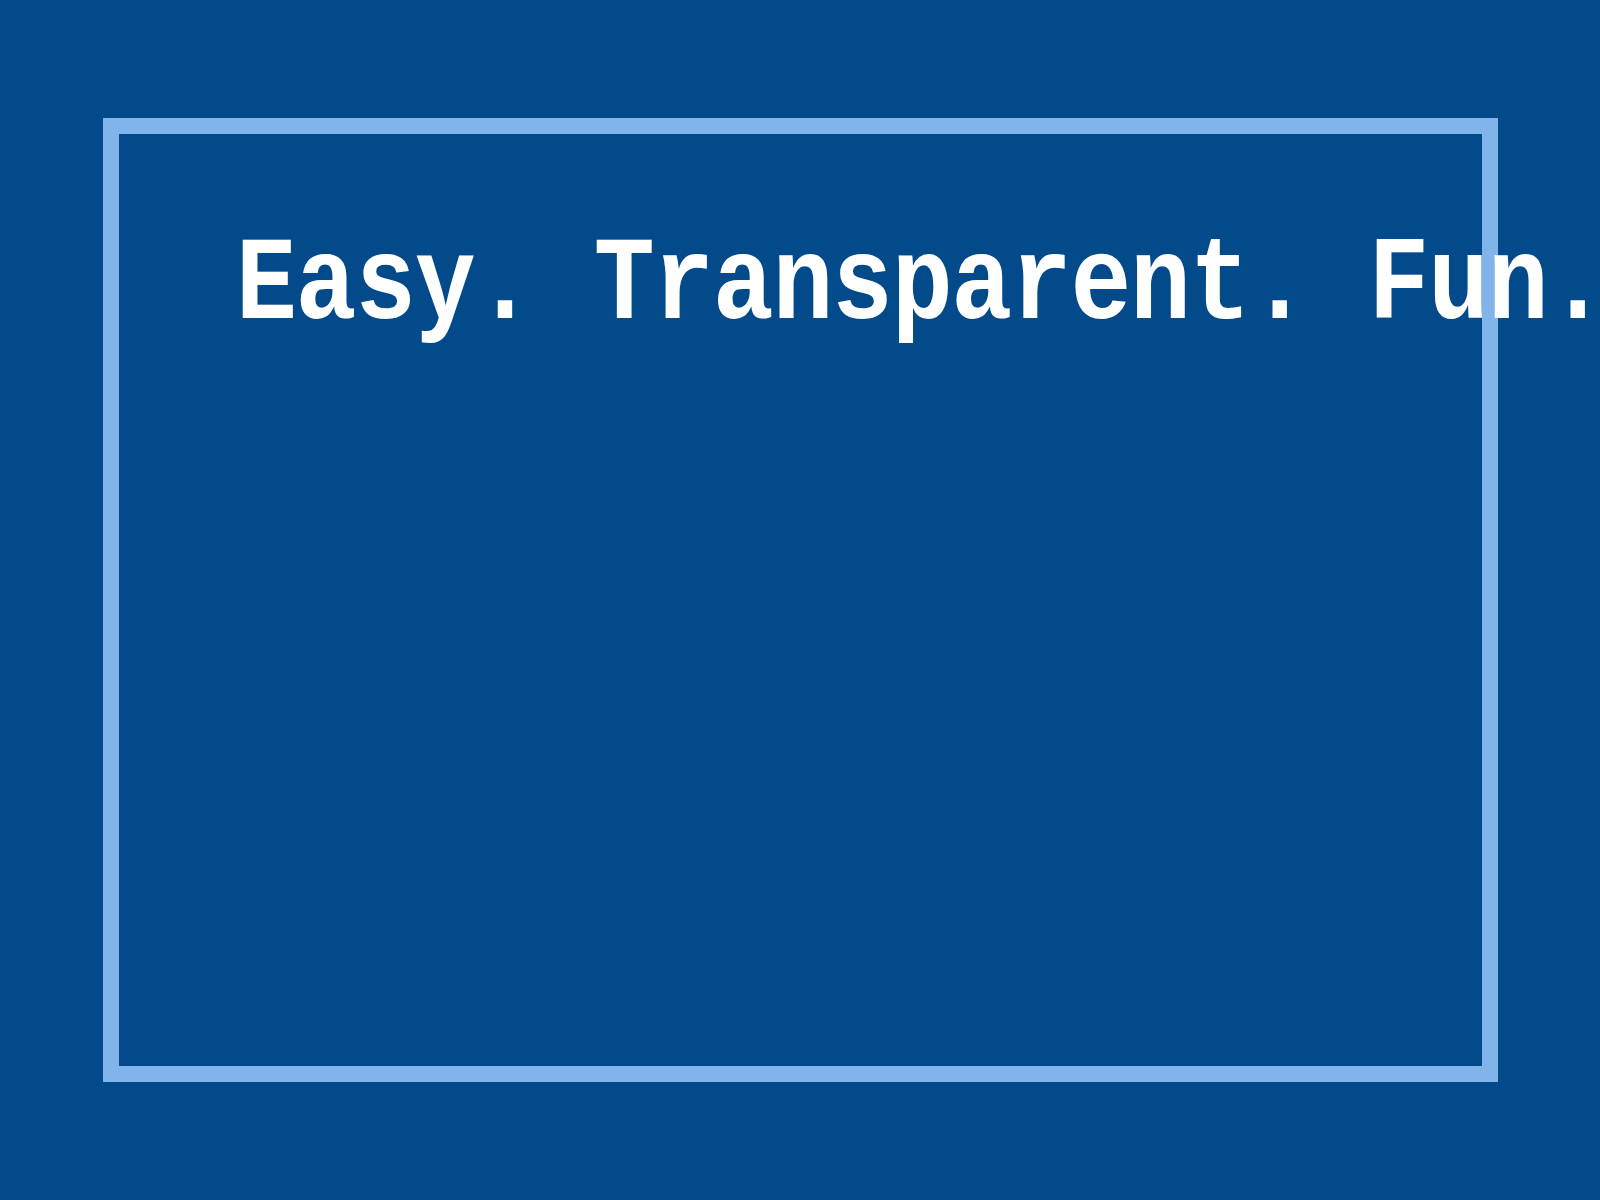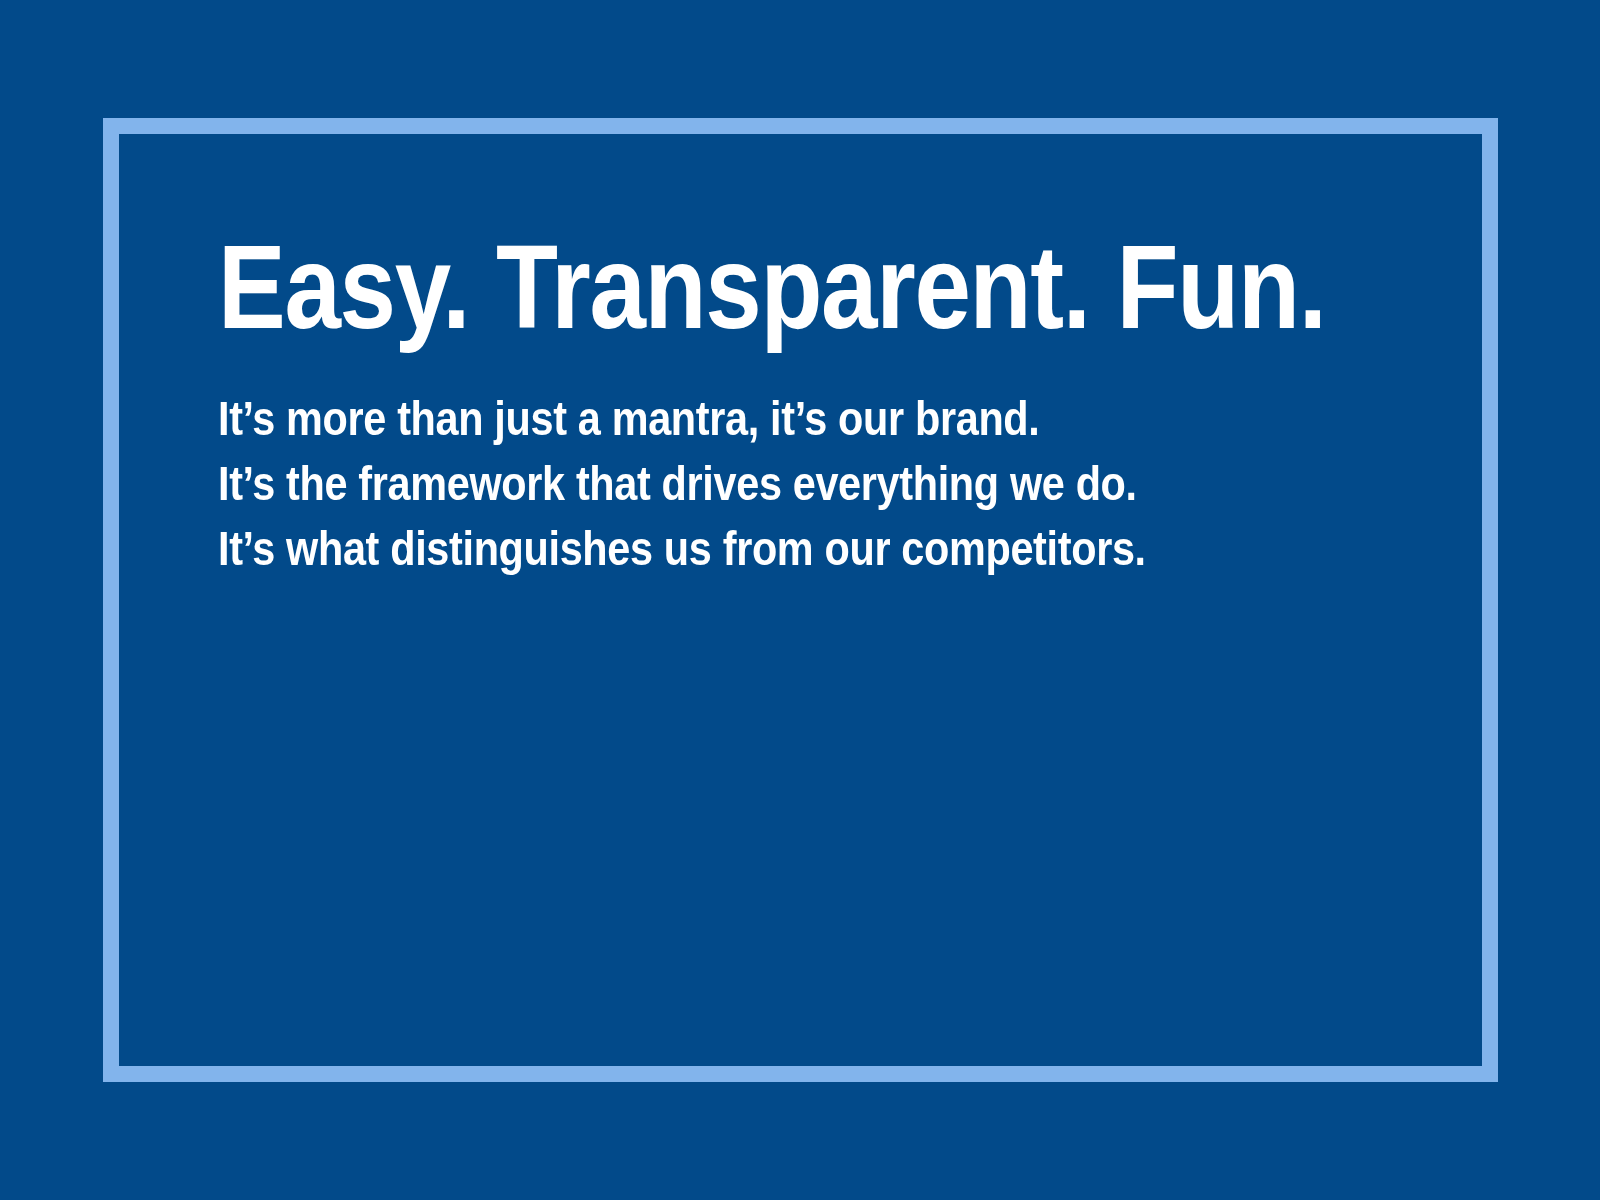--- a/index.html
+++ b/index.html
@@ -32,23 +32,24 @@
     width: 1395px;
     height: 964px;
     border: 16px solid #82b4ec;
     box-sizing: border-box;
     pointer-events: none;
   }
 
   
   #content {
     position: absolute;
-    left: 218px;
+    left: 236px;
     top: 150px;
     width: 1180px;
+    font-family: Liberation Mono, monospace;
   }
 
   
   .headline {
     color: #ffffff;
     font-size: 118px;
     line-height: 1.0;
     font-weight: bold;
     letter-spacing: -1.5px;
     margin: 0;
@@ -106,21 +107,16 @@
 <body>
 
 <div id="slide" style="background: rgb(2, 74, 138);">
 
   <div id="frame" style="border-color: rgb(130, 180, 236);"></div>
 
   <div id="content">
 
     <div class="headline" style="color: rgb(255, 255, 255);">Easy. Transparent. Fun.</div>
 
-    <div class="intro">
-      <div class="intro-line" style="color: rgb(255, 255, 255);">It’s more than just a mantra, it’s our brand.</div>
-      <div class="intro-line" style="color: rgb(255, 255, 255);">It’s the framework that drives everything we do.</div>
-      <div class="intro-line" style="color: rgb(255, 255, 255);">It’s what distinguishes us from our competitors.</div>
-    </div>
 
 
   </div>
 </div>
 
 </body></html>

